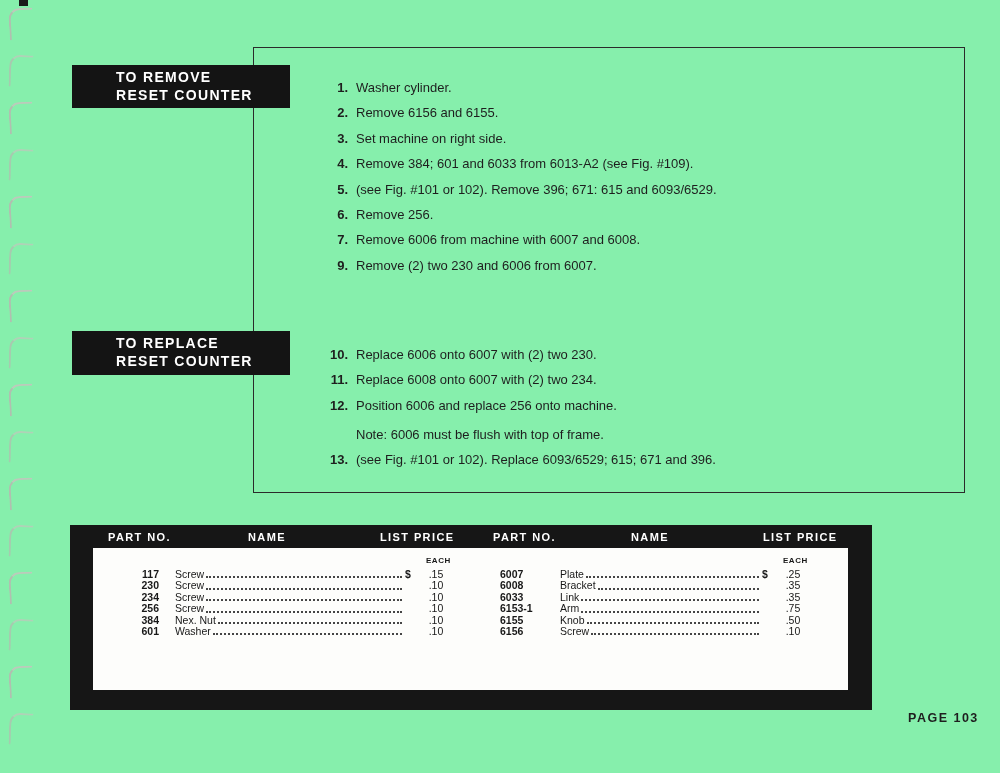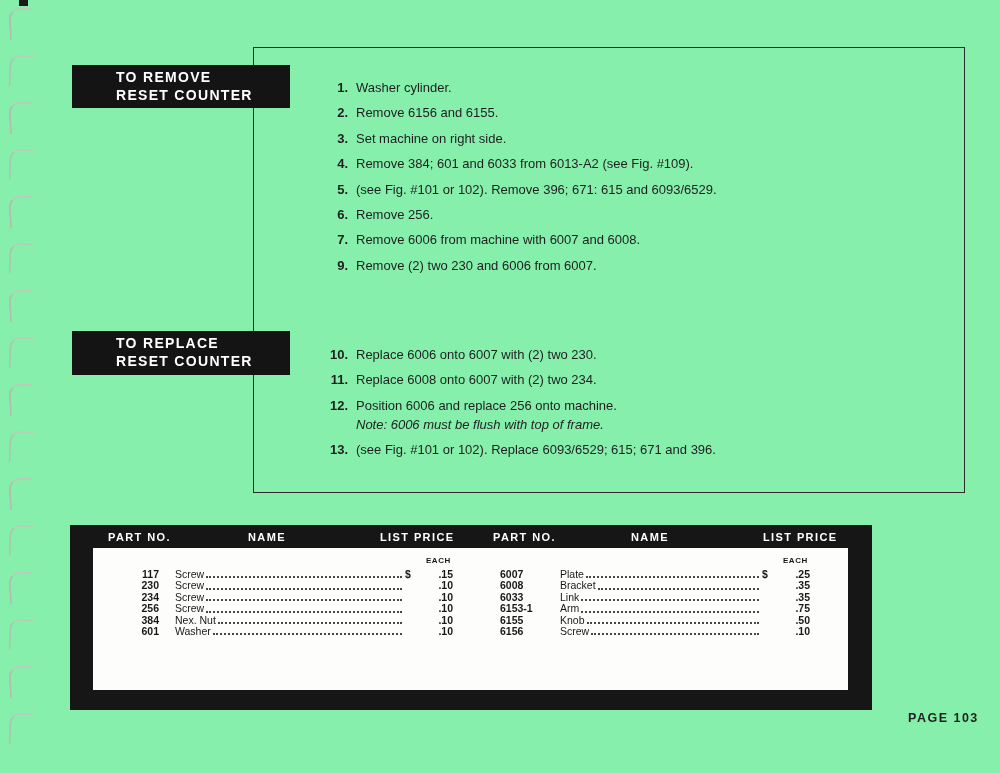--- a/index.html
+++ b/index.html
@@ -33,39 +33,39 @@
   }
   .hdr-remove { top:65px; height:43px; }
   .hdr-replace { top:331px; height:44px; }
 
   
   .steps { position:absolute; left:320px; width:630px; }
   .steps-a { top:80px; }
   .steps-b { top:347px; }
   .step { font-size:13px; line-height:16px; margin-bottom:9.4px; white-space:nowrap; }
   .step .num { display:inline-block; width:28px; text-align:right; font-weight:bold; margin-right:8px; }
-  .step .note-line { margin:3px 0 0 36px; white-space:nowrap;font-style:italic; }
+  .step .note-line { margin:13px 0 0 36px; white-space:nowrap; }
 
   
   .parts-box { position:absolute; left:70px; top:525px; width:802px; height:185px; background:#161616; }
   .pt-col { position:absolute; top:6px; color:#fff; font-weight:bold; font-size:11px; letter-spacing:1.4px; white-space:nowrap; }
   .white-inner { position:absolute; left:23px; top:23px; width:755px; height:142px; background:#fdfdfb; }
 
   .half-table { position:absolute; top:8px; font-size:10.5px; color:#181818; }
   .ht-left  { left:12px;  width:348px; }
   .ht-right { left:407px; width:310px; }
   .each-row { text-align:right; font-size:8px; font-weight:bold; letter-spacing:.6px; padding-right:2px; margin-bottom:4px; }
   .prow { display:flex; line-height:11.4px; }
   .prow .pn { flex:none; width:54px; font-weight:bold; }
   .ht-left  .pn { text-align:right; margin-right:16px; }
   .ht-right .pn { text-align:left; width:50px; margin-right:10px; }
   .prow .nm { flex:none; white-space:nowrap; }
   .prow .leader { flex:1; align-self:flex-end; height:3px; margin:0 3px 2px 2px; border-bottom:2px dotted #454545; }
   .prow .cur { flex:none; width:14px; font-weight:bold; }
-  .prow .pr { flex:none; width:34px; text-align:right; font-weight:bold; }
+  .prow .pr { flex:none; width:34px; text-align:center; font-weight:normal; }
 
   .page-label { position:absolute; left:908px; top:711px; font-weight:bold; font-size:12.5px; letter-spacing:1.5px; }
 </style>
 </head>
 <body>
 
 <div class="page">
 
   <div id="binding">
       <div class="bmark" style="top: 8px;"></div>

